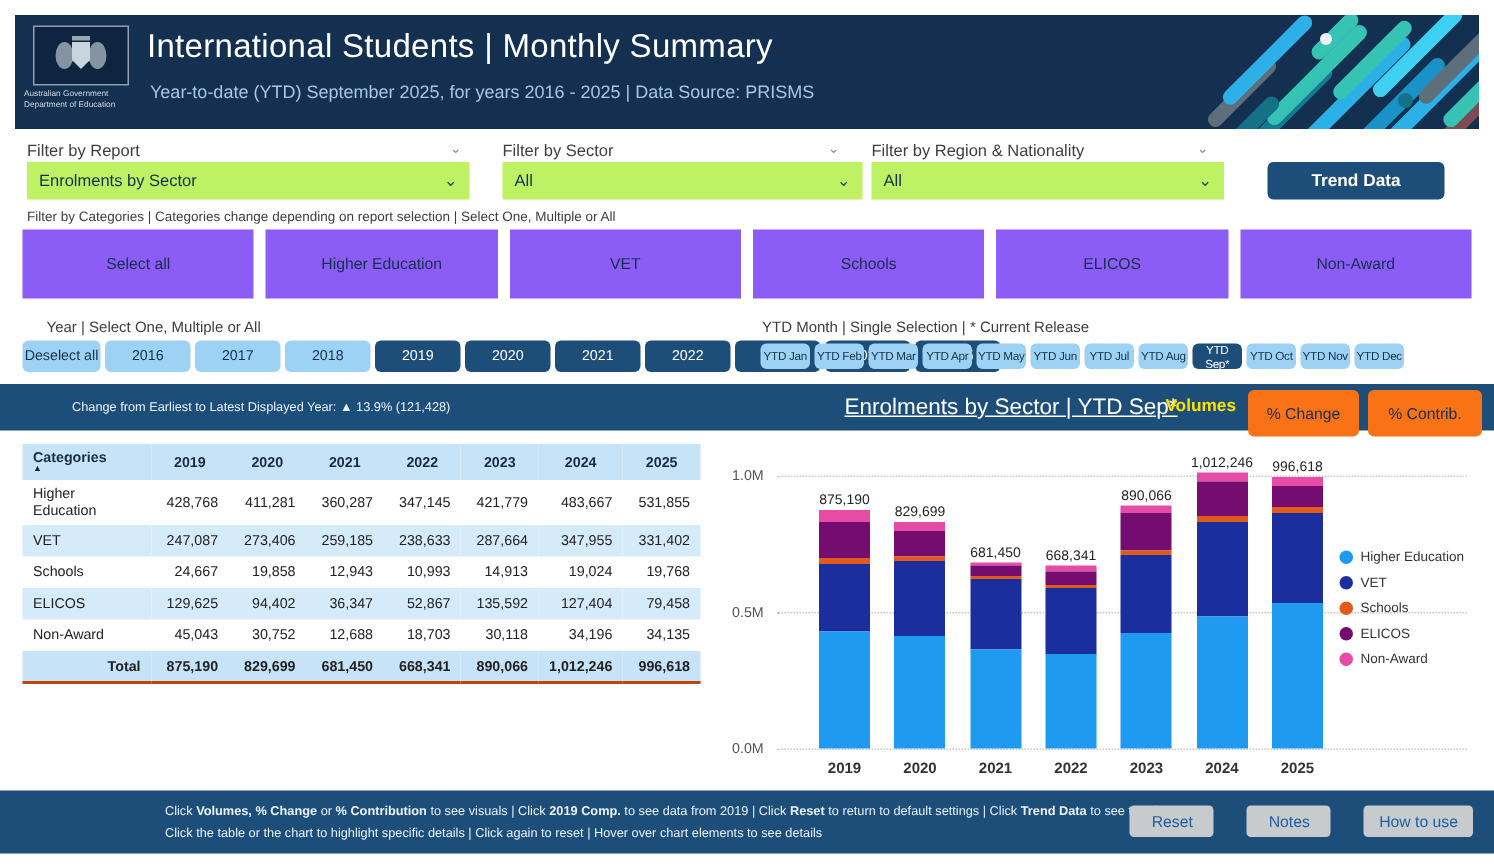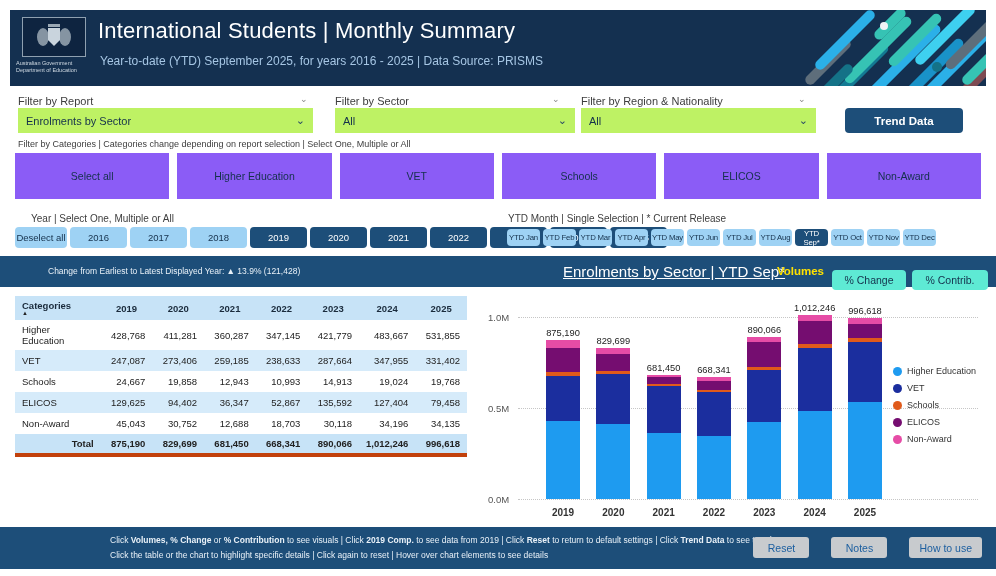--- a/index.html
+++ b/index.html
@@ -52,25 +52,25 @@
   .year-row .pill.wide { width:52px; }
   .month-label { position:absolute; left:508px; top:213px; font-size:10px; color:#3d3d3d; }
   .month-row { position:absolute; left:507px; top:229px; height:17px; display:flex; gap:3px; }
   .month-row .pill { width:33px; font-size:7.8px; letter-spacing:-.2px; }
   
   .strip { position:absolute; left:0; top:256px; right:0; height:31px; background:#1d4e79;text-decoration:underline; }
   .strip .change { position:absolute; left:48px; top:0; line-height:31px; color:#e9f1f8; font-size:8.5px; }
   .strip .title { position:absolute; left:563px; top:0; line-height:31px; color:#ffffff; font-size:15px; text-decoration:underline; }
   .strip .volumes { position:absolute; right:172px; top:0; line-height:31px; color:#ffe100; font-size:11.5px; font-weight:bold; cursor:pointer; }
   .strip .sbtn {
-    position:absolute; top:14px; height:20px; background:#5eead4; color:#14304b;
+    position:absolute; top:4px; height:31px; background:#f97316; color:#14304b;
     border:none; border-radius:4px; font-family:inherit; font-size:10.5px; cursor:pointer;
   }
   
-  .tbl { position:absolute; left:15px; top:296px; width:452px; border-collapse:collapse; border-bottom:4px solid #c2410c; }
+  .tbl { position:absolute; left:15px; top:296px; width:452px; border-collapse:collapse; border-bottom:2px solid #c2410c; }
   .tbl th, .tbl td { font-size:9.5px; padding:4px 7px; }
   .tbl th { background:#c7e3f7; color:#1a2b3c; font-weight:bold; text-align:center; cursor:pointer; }
   .tbl th:first-child { text-align:left; }
   .tbl td { text-align:right; color:#222; height:21px; }
   .tbl td:first-child { text-align:left; }
   .tbl tr.alt td { background:#d6ebfa; }
   .tbl tr.total td { background:#c7e3f7; font-weight:bold;text-align:right; }
   .sort-arrow { display:block; font-size:6px; line-height:5px; color:#222; }
   
   .chart { position:absolute; left:488px; top:296px; width:500px; height:224px; }

